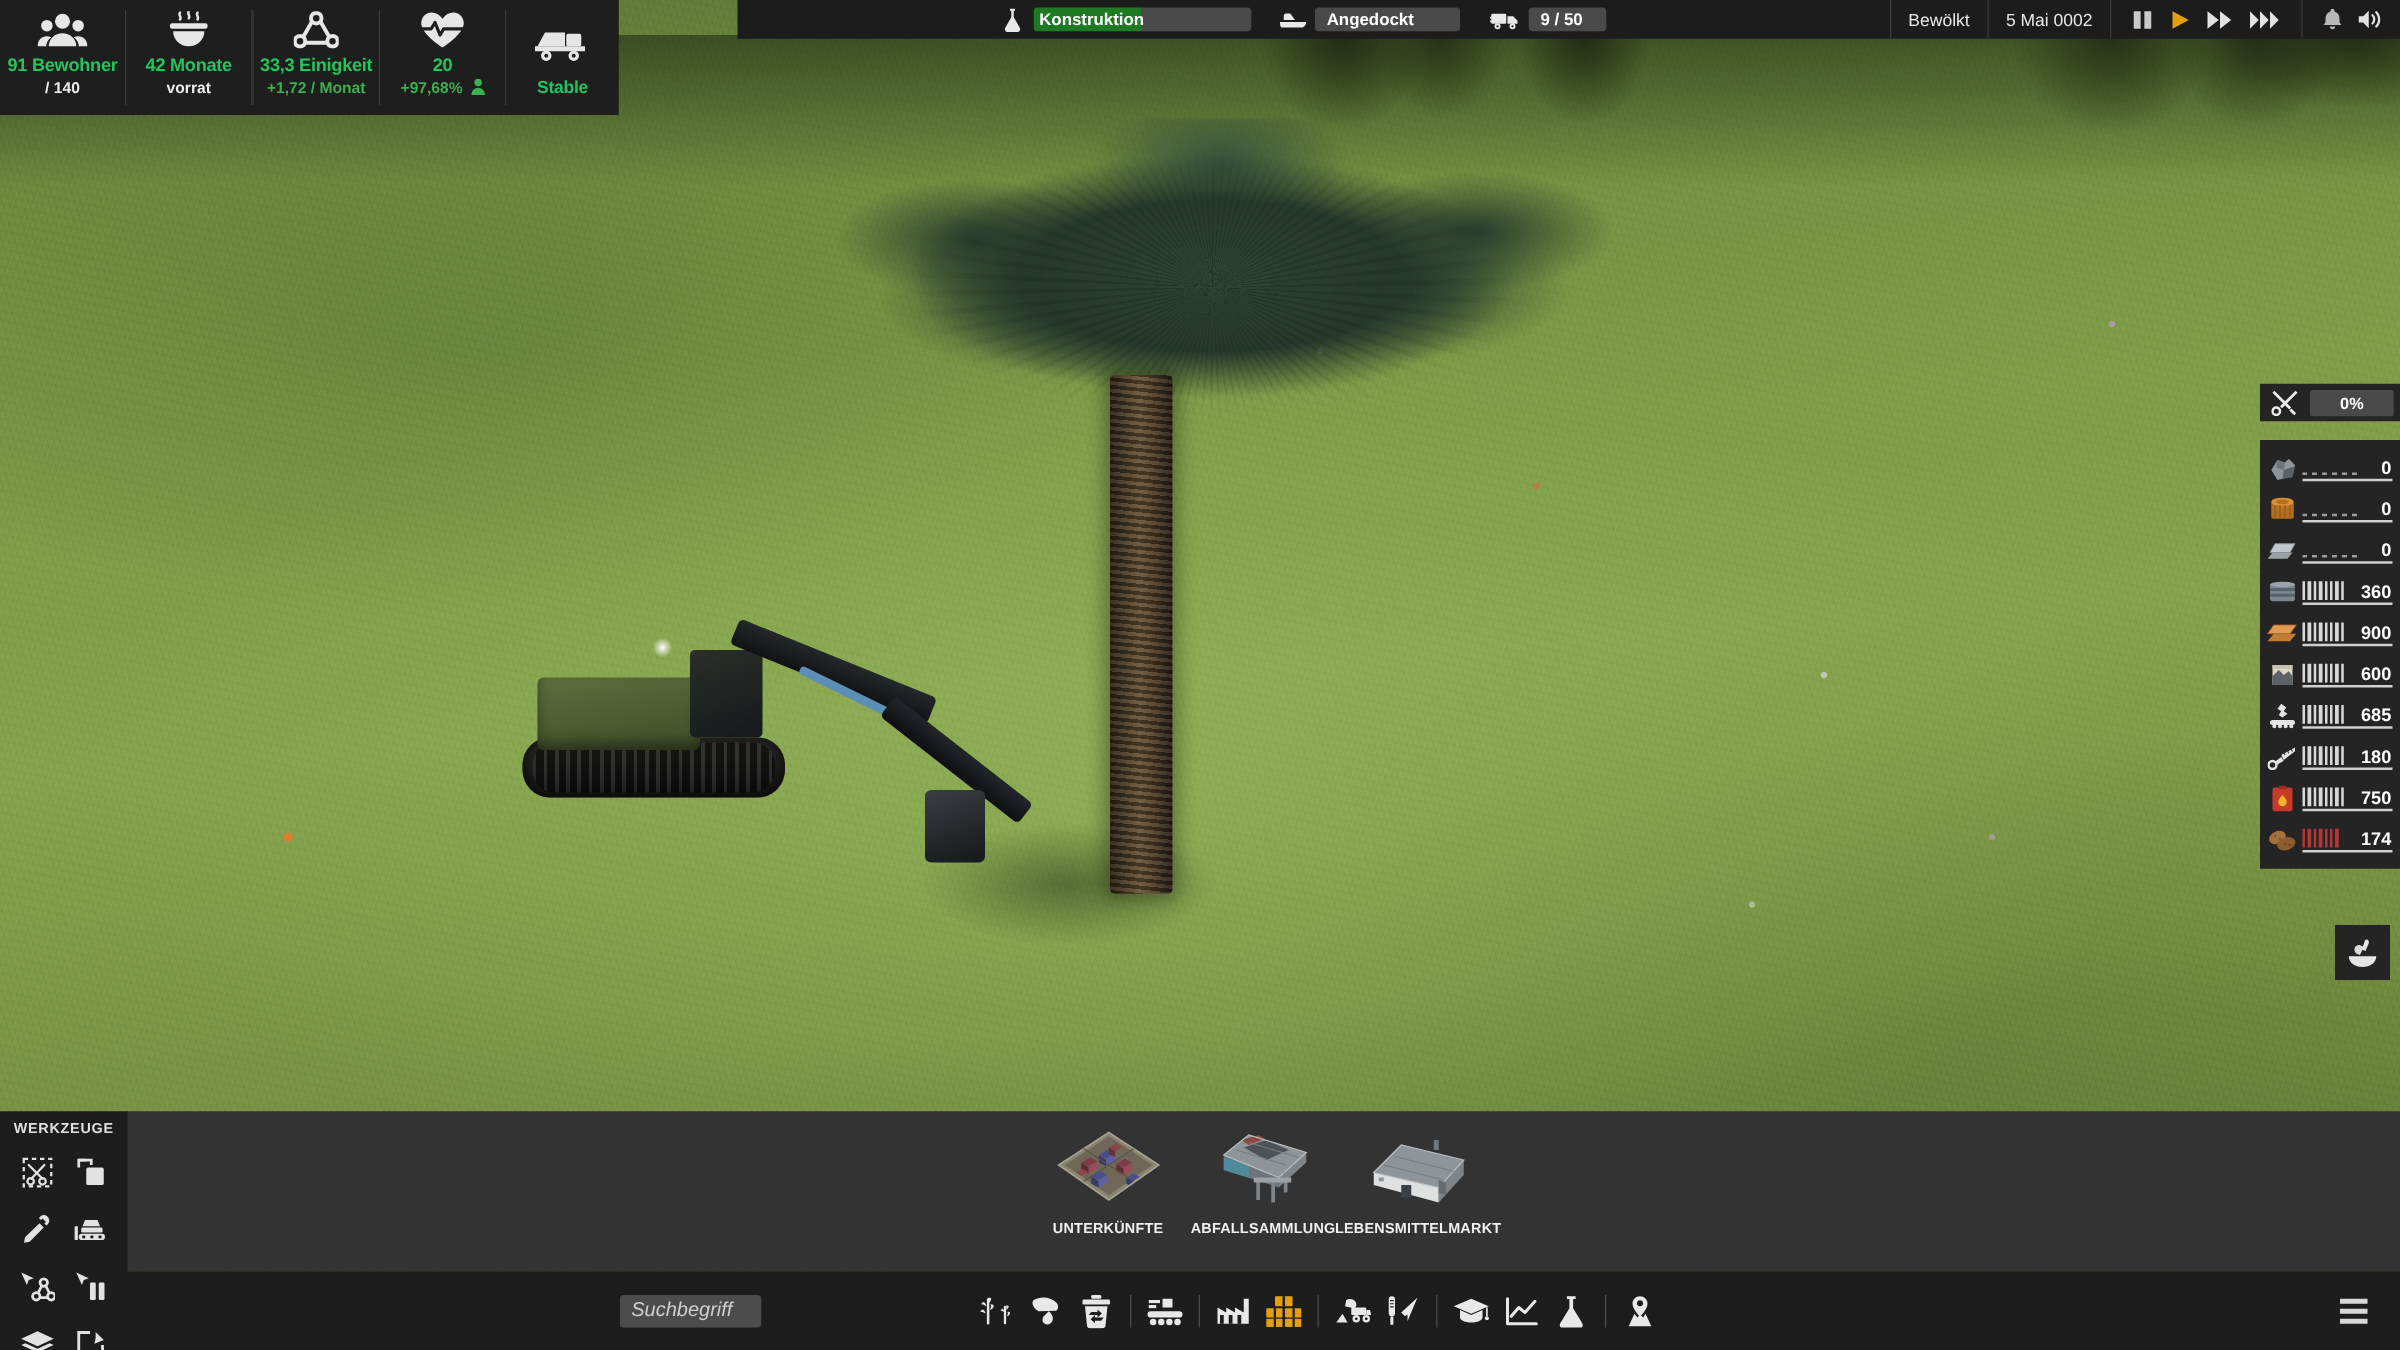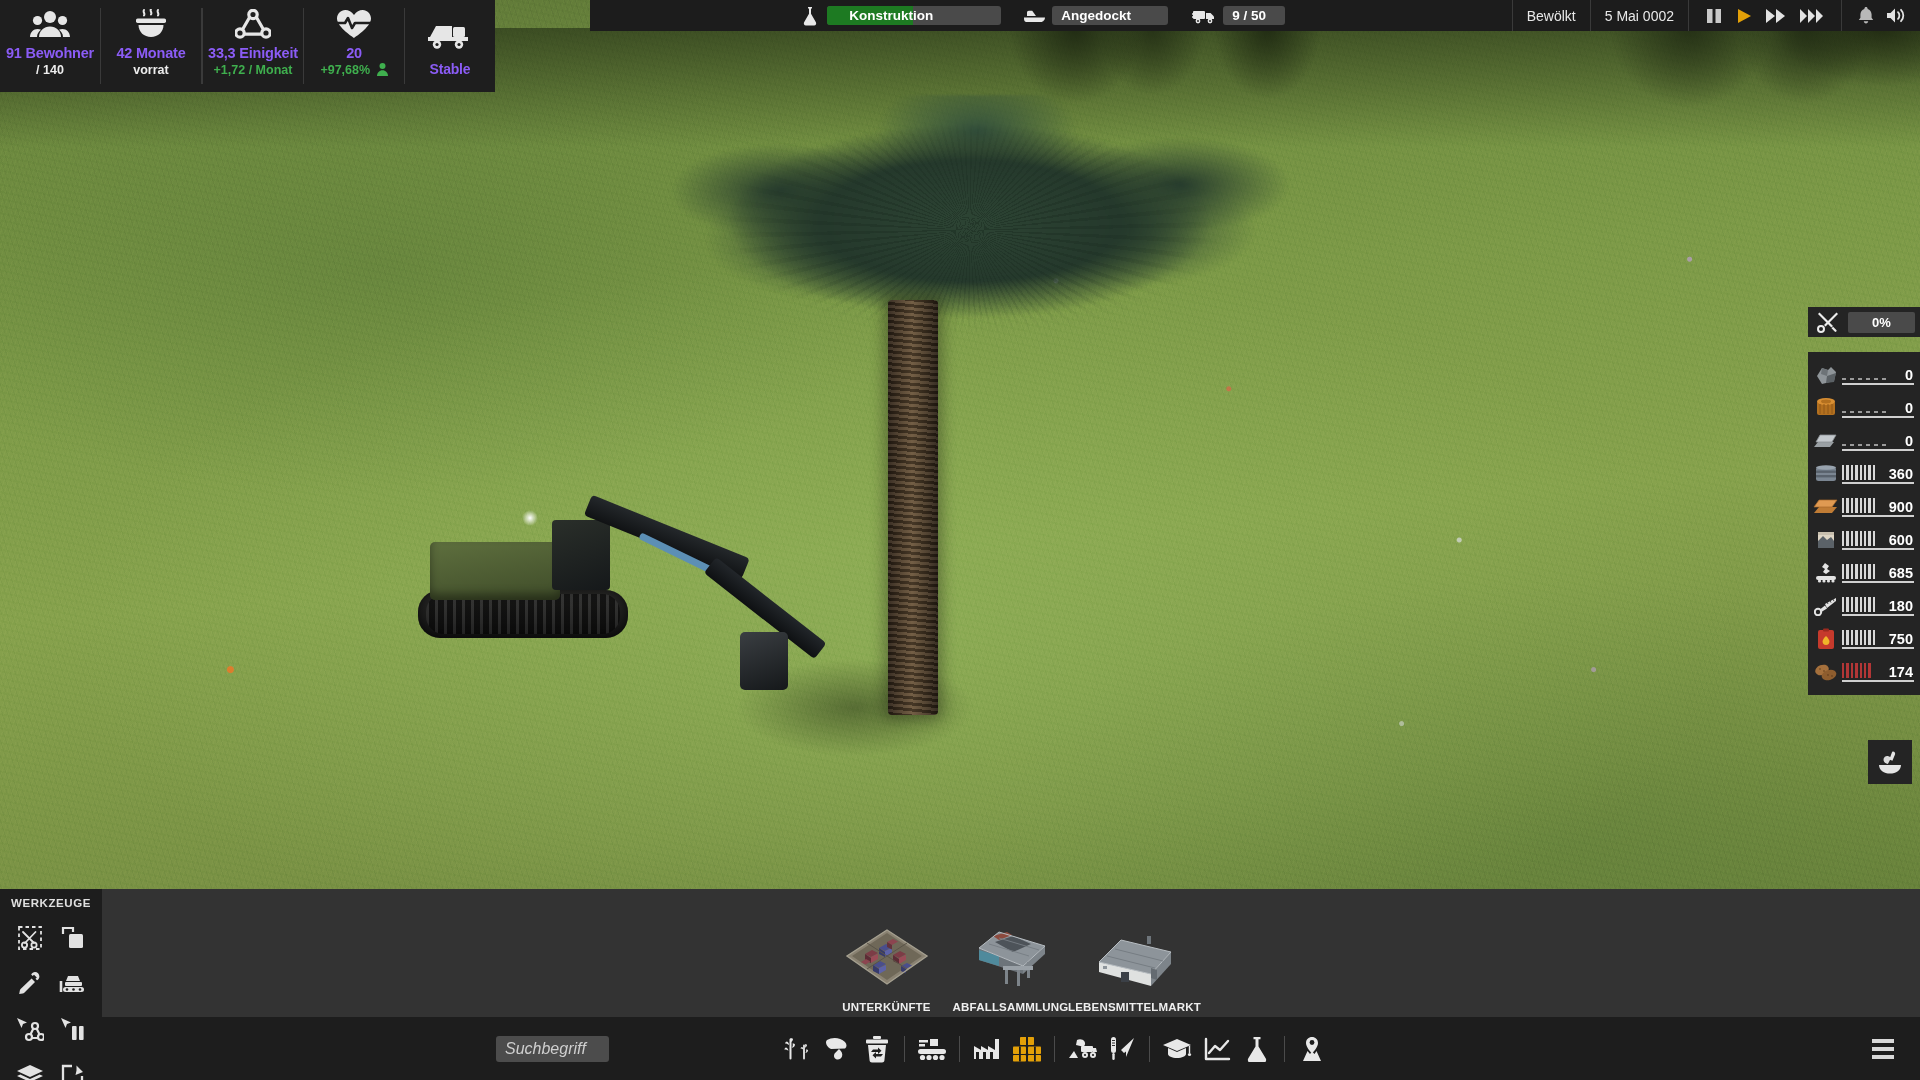--- a/index.html
+++ b/index.html
@@ -106,42 +106,42 @@
   
   #top-stats {
     position:absolute; left:0; top:0; height:92px;
     background:#1e1e1e; display:flex; align-items:stretch; z-index:20;
   }
   .stat {
     width:100px; display:flex; flex-direction:column; align-items:center; justify-content:flex-start;
     padding-top:7px; position:relative;
   }
   .stat-icon { height:34px; display:flex; align-items:center; justify-content:center; color:#e3e3e3; }
-  .stat-l1 { font-size:14.5px; font-weight:bold; color:#8b5cf6; margin-top:4px; white-space:nowrap; letter-spacing:-0.2px;}
+  .stat-l1 { font-size:14.5px; font-weight:bold; color:#22c55e; margin-top:4px; white-space:nowrap; letter-spacing:-0.2px;}
   .stat-l2 { font-size:12.5px; font-weight:bold; color:#ededed; margin-top:2px; white-space:nowrap; }
   .stat-l2.pos { color:#3faf4e; }
   .stat-sep { width:1px; background:#3a3a3a; margin:8px 0; }
   #stat-stable { width:90px; justify-content:center; padding-top:0; }
   #stat-stable .stat-icon{ height:40px; }
   #stat-stable .stat-l1 { margin-top:6px; font-size:14px;}
 
   
   #top-bar {
     position:absolute; left:590px; right:0; top:0; height:31px; background:#1c1c1c;
     display:flex; align-items:center; z-index:20; color:#ddd;
   }
   .tb-spacer { flex:1; }
   .tb-icon { color:#e8e8e8; display:flex; align-items:center; justify-content:center; }
   .tb-pill {
     height:19px; background:#4a4a4a; border-radius:3px; display:flex; align-items:center;
     font-size:13.5px; font-weight:bold; color:#fff; padding:0 9px; margin-left:7px;
   }
   #research-pill { width:174px; background:#4a4a4a; padding:0; position:relative; overflow:hidden; }
   #research-fill { position:absolute; left:0; top:0; bottom:0; width:86px; background:#1d7a22; }
-  #research-label { position:relative; z-index:2; padding-left:22px; font-size:13.5px; font-weight:bold; color:#fff; }
+  #research-label { position:relative; z-index:2; padding-left:4px; font-size:13.5px; font-weight:bold; color:#fff; }
   #dock-pill { width:116px; }
   #truck-pill { width:62px; }
   .tb-div { width:1px; height:31px; background:#3a3a3a; margin:0 14px; }
   .tb-text { font-size:14px; color:#e8e8e8; font-weight:normal; }
   .tb-ctrl { color:#e0e0e0; margin:0 6px; display:flex; align-items:center; cursor:pointer; }
   .tb-ctrl.play { color:#e3a008; }
 
   
   #build-progress {
     position:absolute; right:0; top:307px; width:112px; height:30px;
@@ -177,21 +177,21 @@
     background:#1d1d1d; z-index:30; padding-top:8px;
   }
   #tools-title { text-align:center; font-size:11.5px; font-weight:bold; color:#e0e0e0; letter-spacing:0.6px; margin-bottom:9px;}
   #tools-grid { display:grid; grid-template-columns:1fr 1fr; row-gap:6px; padding:0 8px; justify-items:center; }
   .tool-btn { width:40px; height:40px; display:flex; align-items:center; justify-content:center; color:#e2e2e2; cursor:pointer; }
 
   
   #build-panel {
     position:absolute; left:101px; right:0; top:889px; bottom:63px;
     background:#333333; z-index:25; display:flex; align-items:flex-start; justify-content:center;
-    padding-top:32px; gap:14px;
+    padding-top:8px; gap:14px;
   }
   .build-card { width:110px; display:flex; flex-direction:column; align-items:center; cursor:pointer; }
   .build-thumb { width:86px; height:72px; display:flex; align-items:center; justify-content:center; }
   .build-label { margin-top:7px; font-size:11.5px; font-weight:bold; color:#efefef; text-align:center; line-height:1.25; letter-spacing:0.2px; }
 
   
   #bottom-bar {
     position:absolute; left:101px; right:0; bottom:0; height:63px;
     background:#1d1d1d; z-index:30; display:flex; align-items:center;
   }

